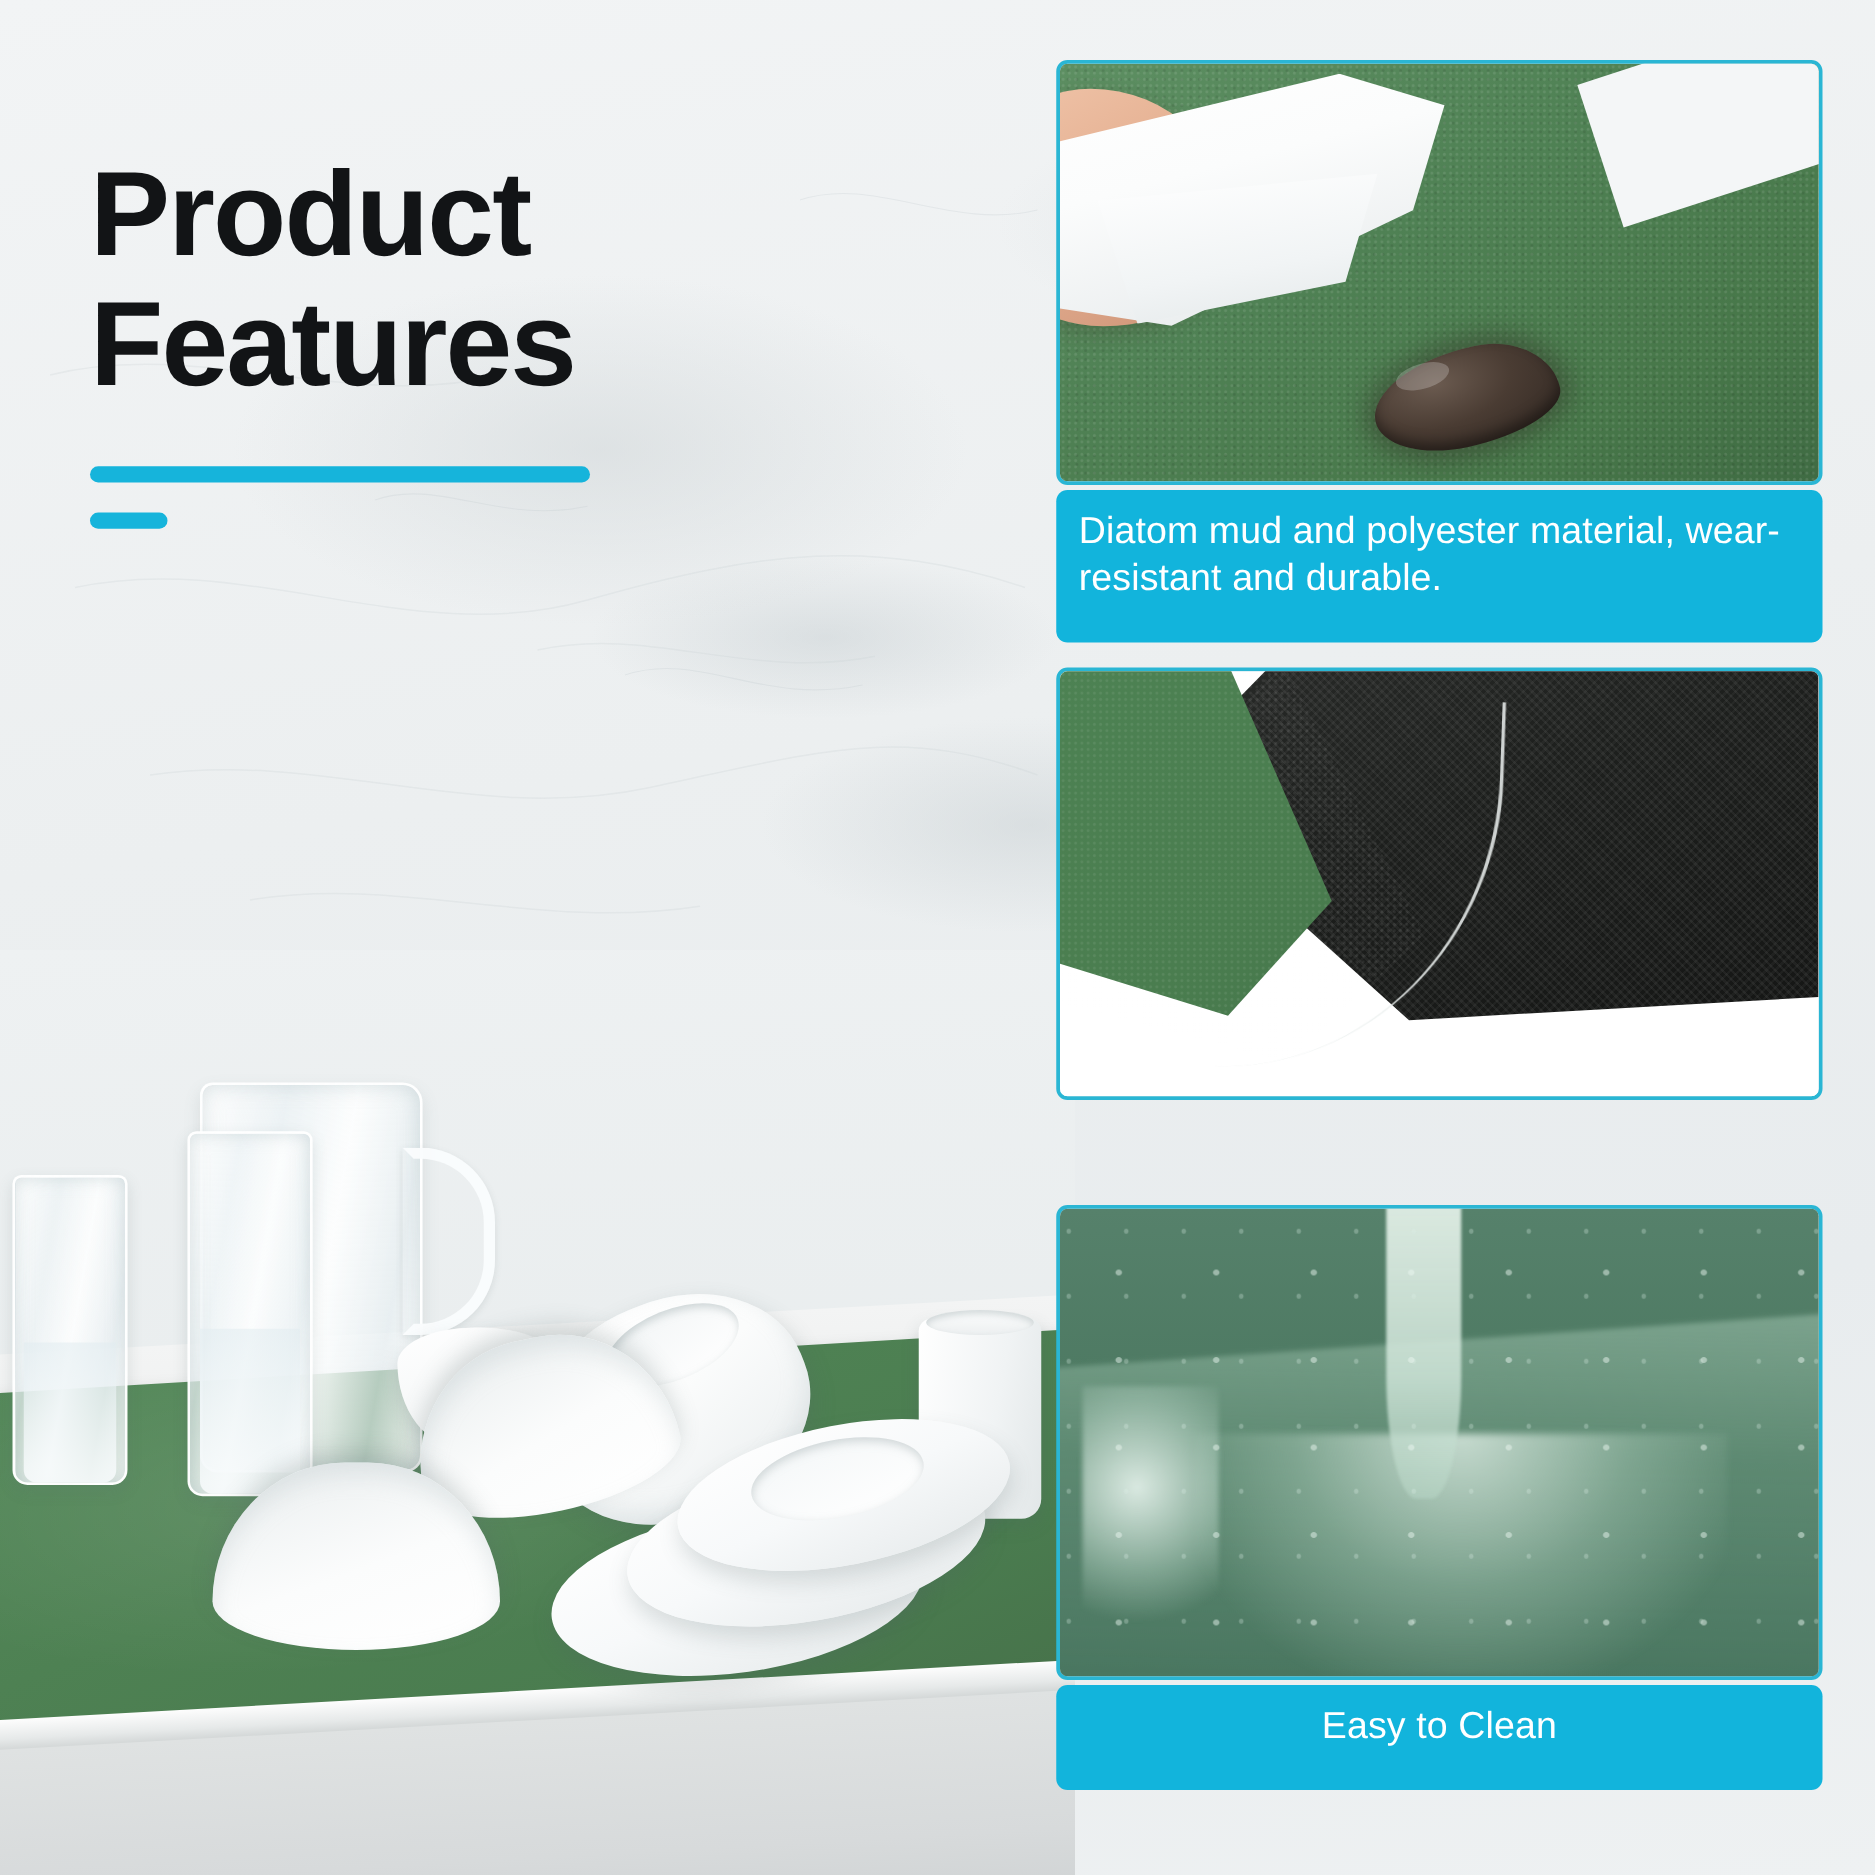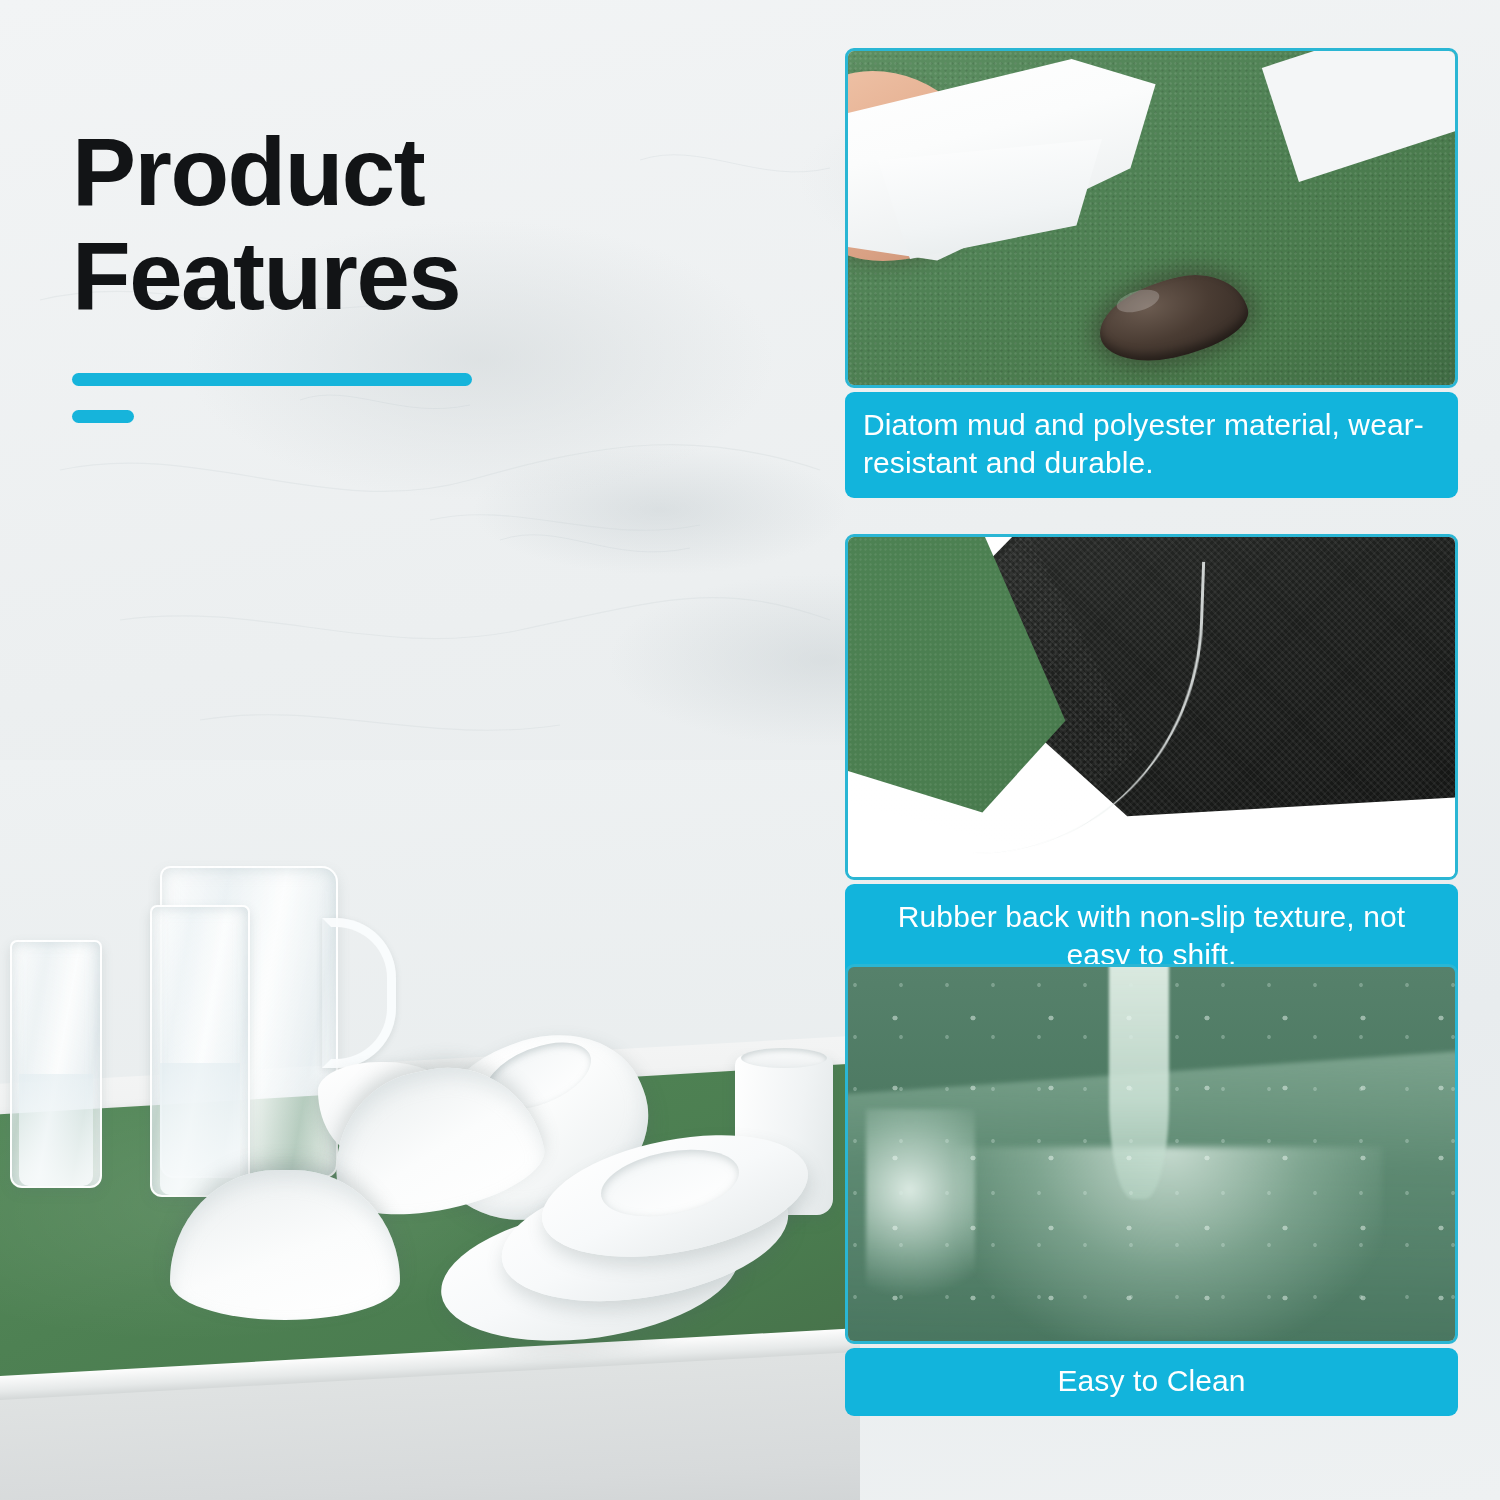--- a/index.html
+++ b/index.html
@@ -258,21 +258,21 @@
     border-radius: 9px;
     overflow: hidden;
   }
   .card-caption {
     margin-top: 4px;
     background: #12b4dc;
     border-radius: 9px;
     color: #ffffff;
     font-size: 30px;
     line-height: 1.26;
-    padding: 14px 18px 16px 18px;
+    padding: 14px 18px 32px 18px;
     letter-spacing: .1px;
   }
   .cap-left   { text-align: left; }
   .cap-center { text-align: center; }
 
   #card-1 { top: 48px; }
   #card-1 .card-photo { height: 340px; }
   #card-2 { top: 534px; }
   #card-2 .card-photo { height: 346px; }
   #card-3 { top: 964px; }
@@ -504,21 +504,20 @@
 
   <div class="card" id="card-2">
     <div class="card-photo">
       <div class="p2-bg"></div>
       <div class="p2-black"></div>
       <div class="p2-black-tex"></div>
       <div class="p2-green"></div>
       <div class="p2-green-grain"></div>
       <div class="p2-edge"></div>
     </div>
-    <div class="card-caption cap-center">Rubber back with non-slip texture, not easy to shift.</div>
   </div>
 
   <div class="card" id="card-3">
     <div class="card-photo">
       <div class="p3-bg"></div>
       <div class="p3-surface"></div>
       <div class="p3-splash"></div>
       <div class="p3-stream"></div>
       <div class="p3-foam"></div>
       <div class="p3-droplets"></div>

